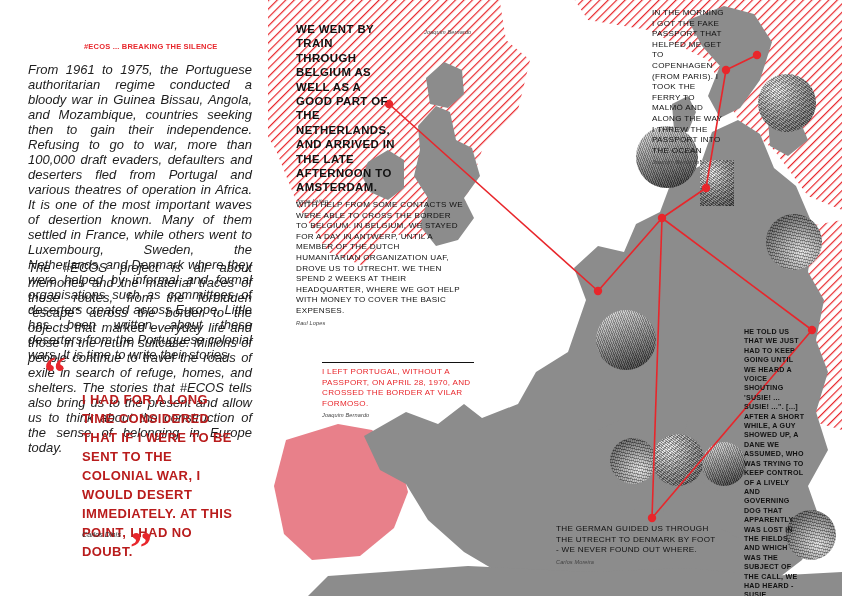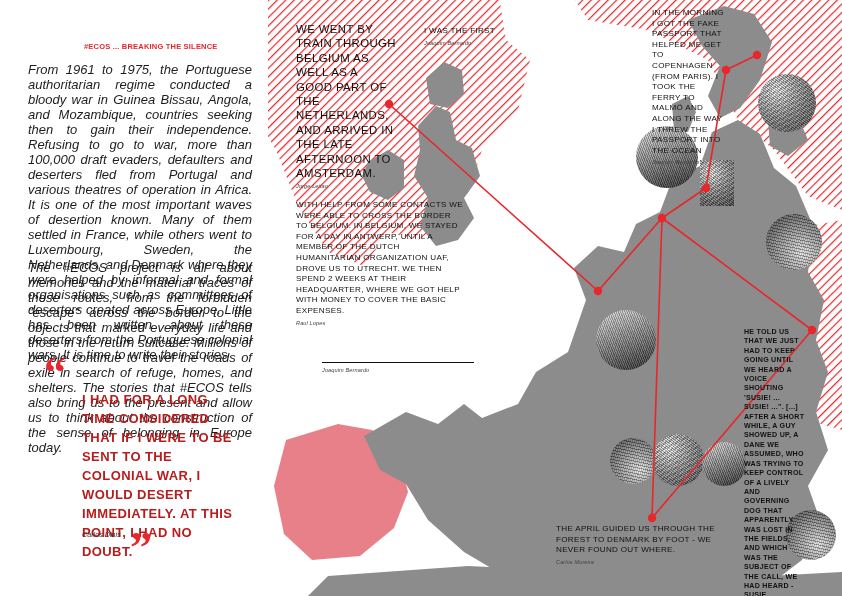--- a/index.html
+++ b/index.html
@@ -50,21 +50,21 @@
   }
   .grain3{
      background-image:
        repeating-linear-gradient(68deg, rgba(0,0,0,.26) 0 1px, rgba(255,255,255,.12) 1px 2px),
        linear-gradient(160deg,#dcdcdc 0%,#7e7e7e 55%,#2f2f2f 100%);
   }
 
   
   .cap{position:absolute;z-index:26;}
   .cap .cap-txt{font-size:7.1px;line-height:9.4px;font-weight:bold;letter-spacing:.25px;color:#111;}
-  .cap .cap-big{font-size:11.4px;line-height:14.4px;font-weight:normal;letter-spacing:.4px;color:#111;}
+  .cap .cap-big{font-size:11.4px;line-height:14.4px;font-weight:bold;letter-spacing:.4px;color:#111;}
   .cap .cap-mid{font-size:8.1px;line-height:10.6px;font-weight:normal;letter-spacing:.3px;color:#111;}
   .cap .cap-red{color:#e8262b;}
   .cap .cap-author{font-size:5.6px;font-style:italic;color:#444;margin-top:3px;letter-spacing:.1px;}
   .cap .cap-sep{height:1px;background:#111;margin:0 0 4px 0;}
 </style>
 </head>
 <body>
 
 <div id="left-panel">
   <div id="intro-heading">#ECOS ... BREAKING THE SILENCE</div>
@@ -183,40 +183,40 @@
     <circle cx="812" cy="330" r="4.2"></circle>
   </g>
 </svg>
 
 <div class="cap" style="left:296px;top:22px;width:100px;">
   <div class="cap-big">WE WENT BY TRAIN THROUGH BELGIUM AS WELL AS A GOOD PART OF THE NETHERLANDS, AND ARRIVED IN THE LATE AFTERNOON TO AMSTERDAM.</div>
   <div class="cap-author">Jorge Leitao</div>
 </div>
 
 <div class="cap" style="left:424px;top:26px;width:192px;">
-  <div class="cap-mid">I WAS THE FIRST</div>
   <div class="cap-author">Joaquim Bernardo</div>
 </div>
 
 <div class="cap" style="left:652px;top:8px;width:74px;">
   <div class="cap-mid">IN THE MORNING I GOT THE FAKE PASSPORT THAT HELPED ME GET TO COPENHAGEN (FROM PARIS). I TOOK THE FERRY TO MALMÖ AND ALONG THE WAY I THREW THE PASSPORT INTO THE OCEAN</div>
   <div class="cap-author">Joaquim Bernardo</div>
 </div>
 
 <div class="cap" style="left:296px;top:200px;width:168px;">
   <div class="cap-mid">WITH HELP FROM SOME CONTACTS WE WERE ABLE TO CROSS THE BORDER TO BELGIUM. IN BELGIUM, WE STAYED FOR A DAY IN ANTWERP, UNTIL A MEMBER OF THE DUTCH HUMANITARIAN ORGANIZATION UAF, DROVE US TO UTRECHT. WE THEN SPEND 2 WEEKS AT THEIR HEADQUARTER, WHERE WE GOT HELP WITH MONEY TO COVER THE BASIC EXPENSES.</div>
   <div class="cap-author">Raul Lopes</div>
 </div>
 
 <div class="cap" style="left:322px;top:362px;width:152px;">
   <div class="cap-sep"></div>
+  <div class="cap-mid cap-red">I LEFT PORTUGAL, WITHOUT A PASSPORT, ON APRIL 28, 1970,  AND CROSSED THE BORDER AT VILAR FORMOSO.</div>
   <div class="cap-author">Joaquim Bernardo</div>
 </div>
 
 <div class="cap" style="left:744px;top:328px;width:62px;">
   <div class="cap-txt">HE TOLD US THAT WE JUST HAD TO KEEP GOING UNTIL WE HEARD A VOICE SHOUTING 'SUSIE! ... SUSIE! ...". [...] AFTER A SHORT WHILE, A GUY SHOWED UP, A DANE WE ASSUMED, WHO WAS TRYING TO KEEP CONTROL OF A LIVELY AND GOVERNING DOG THAT APPARENTLY WAS LOST IN THE FIELDS, AND WHICH WAS THE SUBJECT OF THE CALL, WE HAD HEARD - SUSIE</div>
 
 </div>
 
 <div class="cap" style="left:556px;top:524px;width:160px;">
-  <div class="cap-mid">THE APRIL GUIDED US THROUGH THE FOREST TO DENMARK BY FOOT - WE NEVER FOUND OUT WHERE.</div>
+  <div class="cap-mid">THE GERMAN GUIDED US THROUGH THE UTRECHT TO DENMARK BY FOOT - WE NEVER FOUND OUT WHERE.</div>
   <div class="cap-author">Carlos Moreira</div>
 </div>
 
 </body></html>

